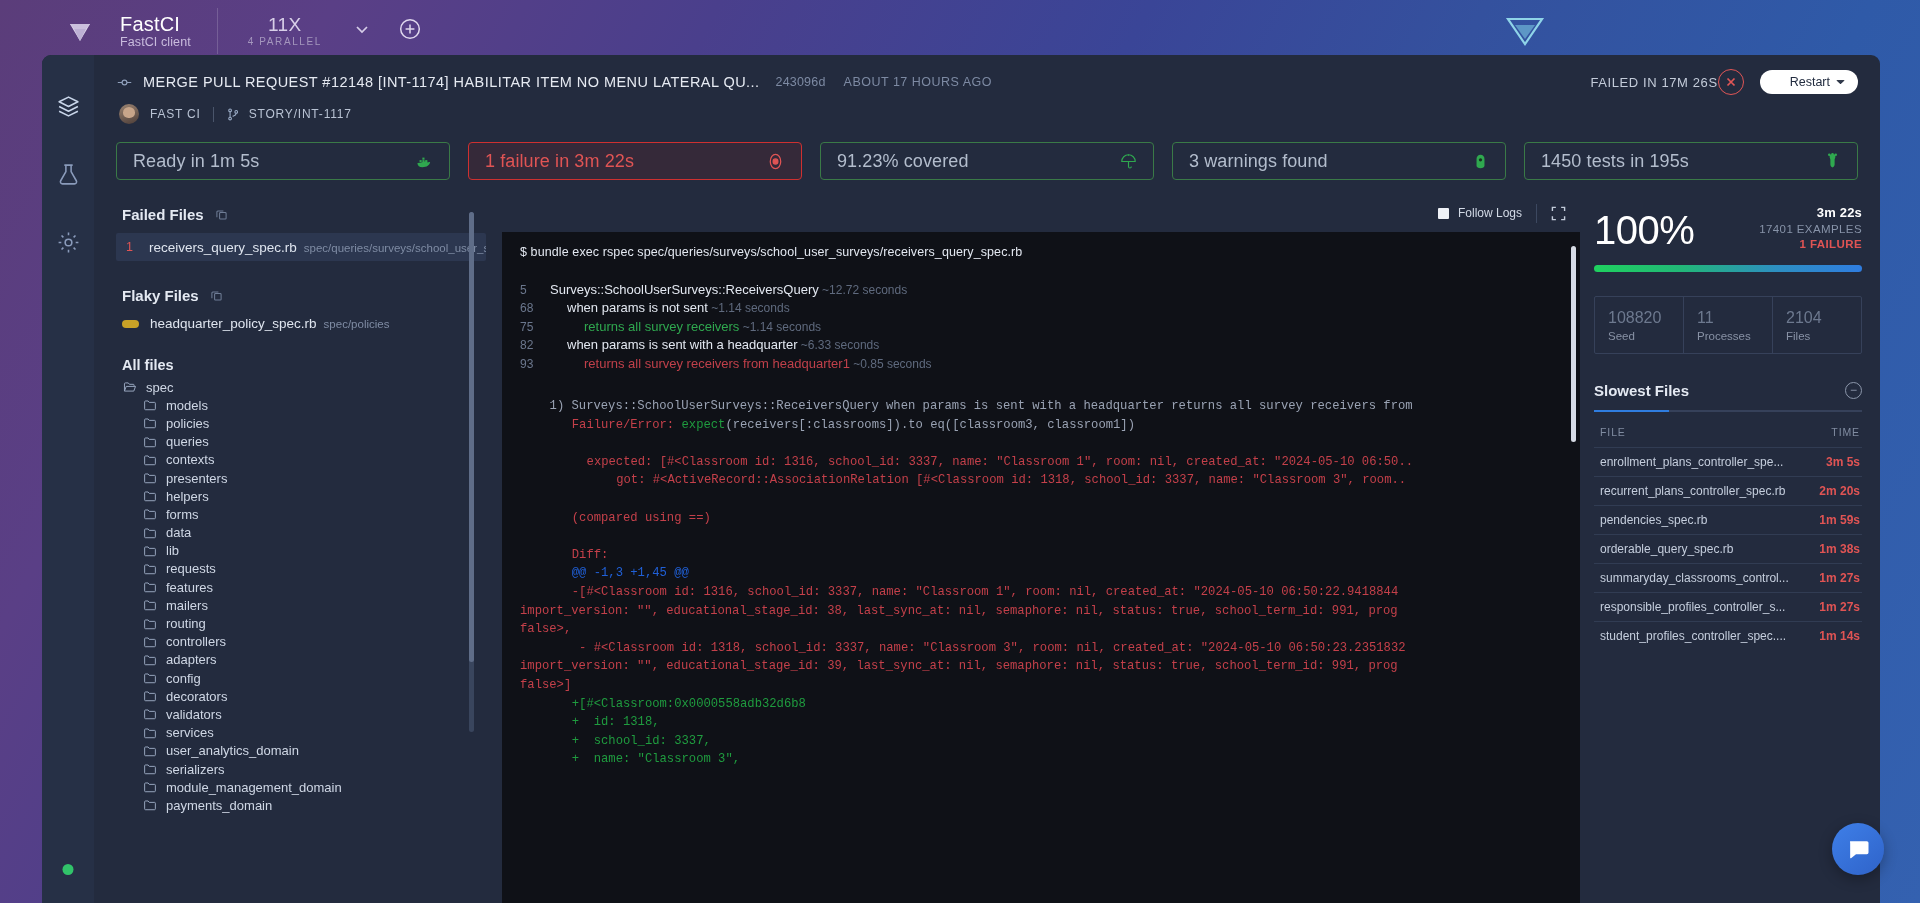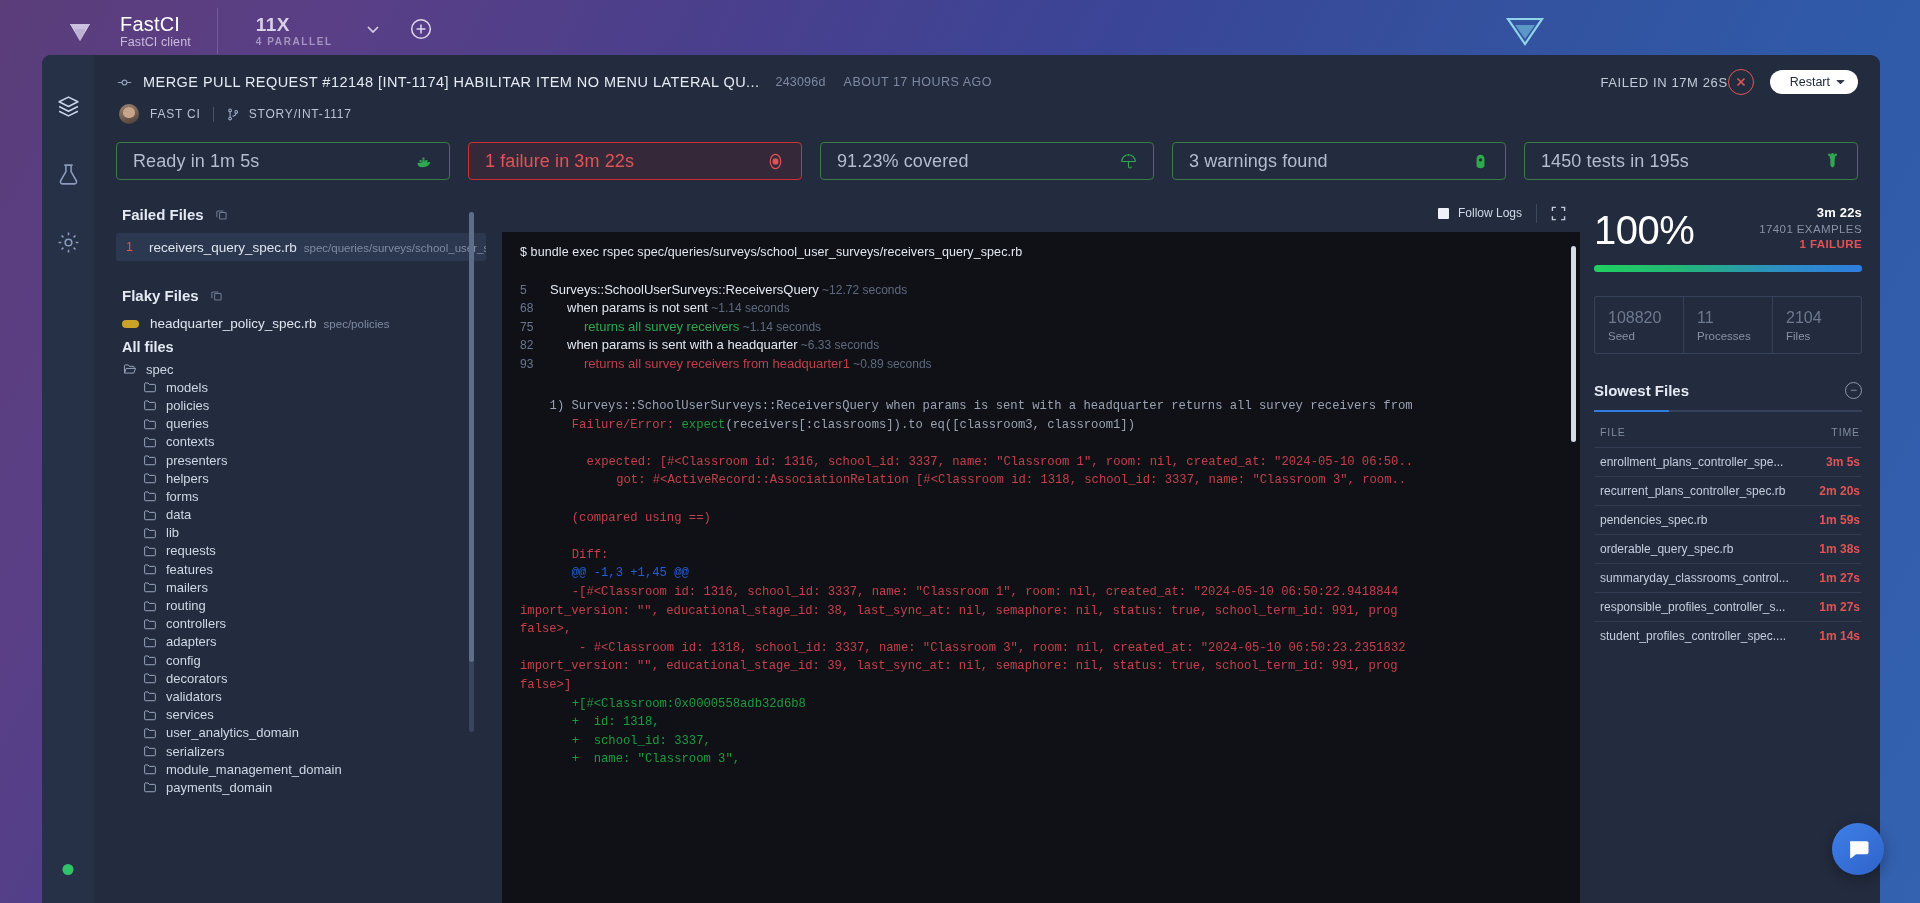--- a/index.html
+++ b/index.html
@@ -17,21 +17,21 @@
   
   #topbar {
     position: absolute; left: 0; top: 0; width: 1588px; height: 62px;
     display: flex; align-items: center;
   }
   .tb-logo { margin-left: 62px; width: 36px; height: 36px; display: flex; align-items: center; justify-content: center; }
   .tb-brand { margin-left: 22px; line-height: 1.12; }
   .tb-brand .t1 { font-size: 20px; color: #ffffff; font-weight: 400; letter-spacing: .2px; }
   .tb-brand .t2 { font-size: 12.5px; color: #c9bcdd; letter-spacing: .1px; }
   .tb-sep { width: 1px; height: 46px; background: rgba(255,255,255,.17); margin-left: 26px; }
-  .tb-par { margin-left: 38px; text-align: left; line-height: 1.15; font-weight: bold; }
+  .tb-par { margin-left: 30px; text-align: center; line-height: 1.15; }
   .tb-par .p1 { font-size: 19px; color: #d8cfe8; letter-spacing: .4px; }
   .tb-par .p2 { font-size: 10px; color: #a496bd; letter-spacing: 1.6px; }
   .tb-chev { margin-left: 30px; color: #d6cde8; }
   .tb-plus { margin-left: 26px; }
   .tb-right { margin-left: auto; margin-right: 42px; display: flex; align-items: center; }
 
   
   #card {
     position: absolute; left: 42px; top: 55px; width: 1838px; height: 848px;
     background: #232b3e; border-radius: 9px 9px 0 0; overflow: hidden;
@@ -48,21 +48,21 @@
   
   #head { padding: 14px 22px 0 22px; }
   .head-row1 { display: flex; align-items: center; }
   .pr-icon { color: #8f9fba; margin-right: 10px; display: flex; align-items: center; }
   .pr-title { font-size: 14.5px; color: #e6eaf2; letter-spacing: .45px; text-transform: uppercase; white-space: nowrap; }
   .pr-sha { font-size: 12.5px; color: #7d8aa3; margin-left: 16px; letter-spacing: .2px; }
   .pr-ago { font-size: 12.5px; color: #7d8aa3; margin-left: 18px; letter-spacing: .5px; text-transform: uppercase; }
   .head-right { margin-left: auto; display: flex; align-items: center; }
   .failed-in { font-size: 13px; color: #c3cbd9; letter-spacing: .6px; text-transform: uppercase; }
   .x-circle { width: 26px; height: 26px; border-radius: 50%; border: 1.6px solid #e05656; display: flex; align-items: center; justify-content: center; color: #e05656; font-size: 15px; }
-  .restart-btn { margin-left: 16px; background: #fff; color: #222c3f; border-radius: 14px; font-size: 12.5px; padding: 5px 13px 5px 20px; display: flex; align-items: center; gap: 6px; cursor: pointer; }
+  .restart-btn { margin-left: 16px; background: #fff; color: #222c3f; border-radius: 14px; font-size: 12.5px; padding: 5px 13px 5px 30px; display: flex; align-items: center; gap: 6px; cursor: pointer; }
 
   .head-row2 { display: flex; align-items: center; margin-top: 9px; margin-left: 3px; }
   .avatar { width: 20px; height: 20px; border-radius: 50%; background: linear-gradient(160deg,#9c8472,#4c3d38); margin-right: 11px; position: relative; overflow: hidden; }
   .avatar::after { content: ""; position: absolute; left: 4px; top: 3px; width: 12px; height: 11px; border-radius: 50% 50% 45% 45%; background: #c8a58a; }
   .org { font-size: 12px; color: #b9c3d4; letter-spacing: .8px; text-transform: uppercase; }
   .vsep { width: 1px; height: 15px; background: #4a556b; margin: 0 12px; }
   .branch-ic { color: #9fb0cb; margin-right: 9px; display: flex; }
   .branch { font-size: 12px; color: #b9c3d4; letter-spacing: .8px; text-transform: uppercase; }
 
   
@@ -81,21 +81,21 @@
   #files { width: 392px; min-width: 392px; padding: 12px 0 0 22px; position: relative; overflow: hidden; }
   .sec-title { display: flex; align-items: center; gap: 11px; font-size: 15px; color: #e4e9f2; font-weight: 600; margin-left: 6px; }
   .copy-ic { color: #6f7d96; display: flex; }
   .failed-row { display: flex; align-items: center; gap: 16px; background: #2b3establishment; padding: 5px 8px 5px 10px; margin-top: 10px; background: #2c3750; border-radius: 2px; }
   .failed-count { font-size: 12.5px; color: #e05454; }
   .f-name { font-size: 13.5px; color: #dfe5ef; }
   .f-path { font-size: 11.5px; color: #7f8ca4; margin-left: 7px; white-space: nowrap; }
   .flaky-wrap { margin-top: 26px; }
   .flaky-row { display: flex; align-items: center; margin-top: 12px; margin-left: 6px; }
   .pill { width: 17px; height: 8px; border-radius: 4px; background: #c9a227; margin-right: 11px; }
-  .allfiles { margin-top: 8px; margin-left: 6px; font-size: 14.5px; color: #e4e9f2; font-weight: 600; }
+  .allfiles { margin-top: 26px; margin-left: 6px; font-size: 14.5px; color: #e4e9f2; font-weight: 600; }
   .tree { margin-top: 5px; }
   .tree-item { display: flex; align-items: center; height: 18.2px; font-size: 13px; color: #cfd7e5; }
   .tree-item.lvl1 { padding-left: 7px; }
   .tree-item.lvl2 { padding-left: 27px; }
   .tree-ic { color: #97a5bd; margin-right: 9px; display: flex; }
   #files-scroll { position: absolute; right: 12px; top: 18px; width: 5px; height: 520px; background: #39455d; border-radius: 3px; }
   #files-scroll .thumb { position: absolute; top: 0; left: 0; width: 5px; height: 450px; background: #5f6d88; border-radius: 3px; }
 
   
   #term-wrap { flex: 1; min-width: 0; padding: 0 0 0 16px; display: flex; flex-direction: column; }
@@ -586,21 +586,21 @@
                   <div class="spec-row">
                     <span class="spec-num">75</span>
                     <span class="spec-txt" style="padding-left: 34px; color: rgb(47, 168, 79);"><span>returns all survey receivers</span><span class="dur"> ~1.14 seconds</span></span>
                   </div>
                   <div class="spec-row">
                     <span class="spec-num">82</span>
                     <span class="spec-txt" style="padding-left: 17px; color: rgb(227, 232, 241);"><span>when params is sent with a headquarter</span><span class="dur"> ~6.33 seconds</span></span>
                   </div>
                   <div class="spec-row">
                     <span class="spec-num">93</span>
-                    <span class="spec-txt" style="padding-left: 34px; color: rgb(192, 64, 74);"><span>returns all survey receivers from headquarter1</span><span class="dur"> ~0.89 seconds</span></span>
+                    <span class="spec-txt" style="padding-left: 34px; color: rgb(192, 64, 74);"><span>returns all survey receivers from headquarter1</span><span class="dur"> ~0.85 seconds</span></span>
                   </div>
                 </div>
               <div id="failure-block" style="margin-top: 24px;">
                   <div class="mono" style="padding-left: 29.6px;"><span class="c-dim">1) Surveys::SchoolUserSurveys::ReceiversQuery when params is sent with a headquarter returns all survey receivers from</span></div>
                   <div class="mono" style="padding-left: 51.8px;"><span class="c-red">Failure/Error: </span><span class="c-green">expect</span><span class="c-dim">(receivers[:classrooms]).to eq([classroom3, classroom1])</span></div>
                   <div class="mono" style="padding-left: 0px;">&nbsp;</div>
                   <div class="mono" style="padding-left: 66.6px;"><span class="c-red">expected: [#&lt;Classroom id: 1316, school_id: 3337, name: "Classroom 1", room: nil, created_at: "2024-05-10 06:50..</span></div>
                   <div class="mono" style="padding-left: 96.2px;"><span class="c-red">got: #&lt;ActiveRecord::AssociationRelation [#&lt;Classroom id: 1318, school_id: 3337, name: "Classroom 3", room..</span></div>
                   <div class="mono" style="padding-left: 0px;">&nbsp;</div>
                   <div class="mono" style="padding-left: 51.8px;"><span class="c-red">(compared using ==)</span></div>

